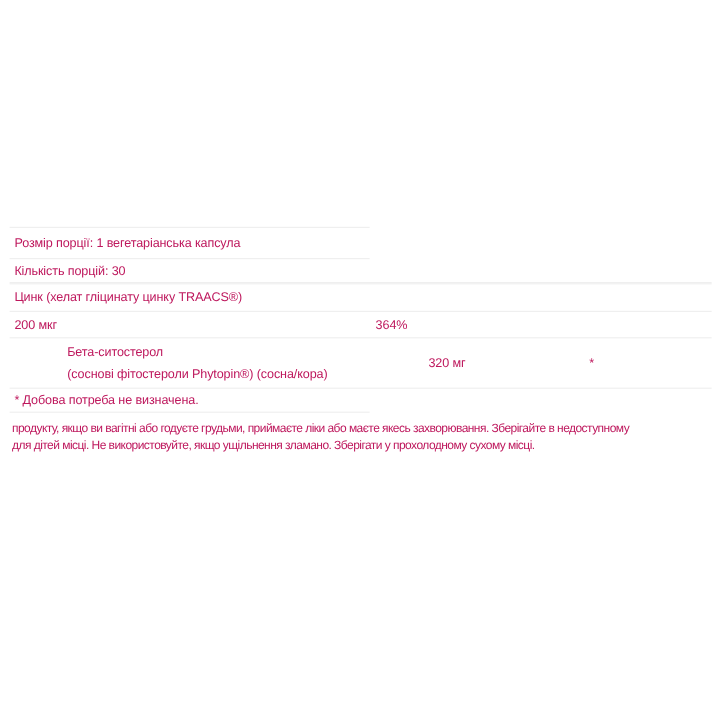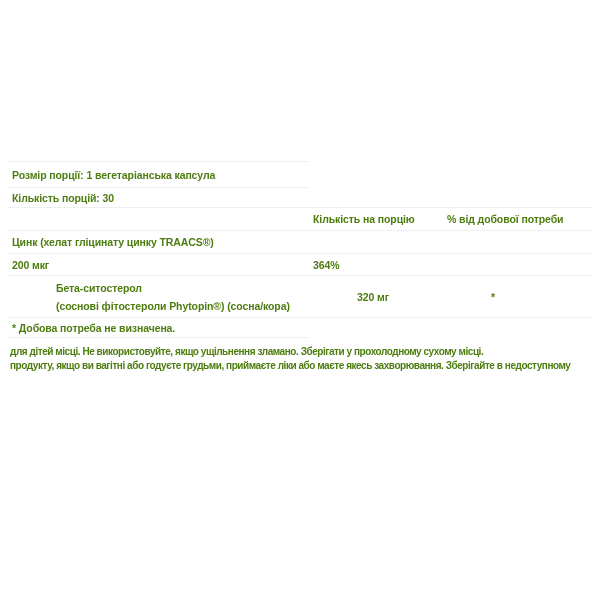--- a/index.html
+++ b/index.html
@@ -6,22 +6,22 @@
   html, body { background: #ffffff; }
   body {
     width: 600px; height: 600px;
     font-family: "Liberation Sans", sans-serif;
   }
   .canvas {
     position: relative; width: 600px; height: 600px;
     background: #ffffff; overflow: hidden;
   }
   .sheet {
-    position: absolute; left: 8px; top: 161px; width: 585px;
-    color: #4d7c0f; font-weight: 700;
+    position: absolute; left: 8px; top: 189px; width: 585px;
+    color: #be185d; font-weight: 400;
   }
   .divider { height: 1px; background: #efefef; }
   .divider.half { width: 300px; }
   .row {
     display: flex; align-items: center;
     padding-left: 4px; font-size: 10.5px; letter-spacing: -0.1px;
     white-space: nowrap;
   }
   .h25 { height: 25px; }
   .h19 { height: 19px; }
@@ -58,25 +58,20 @@
     </div>
 
     <div class="divider half"></div>
 
     <div class="row h19">
       <span>Кількість порцій: 30</span>
     </div>
 
     <div class="divider"></div>
 
-    <div class="grid gh22">
-      <div class="cell"></div>
-      <div class="cell">Кількість на порцію</div>
-      <div class="cell">% від добової потреби</div>
-    </div>
 
     <div class="divider"></div>
 
     <div class="grid gh22">
       <div class="cell">Цинк (хелат гліцинату цинку TRAACS®)</div>
     </div>
 
     <div class="divider"></div>
 
     <div class="grid gh21">
@@ -98,18 +93,18 @@
     <div class="divider"></div>
 
     <div class="row h19">
       <span>* Добова потреба не визначена.</span>
     </div>
 
     <div class="divider half"></div>
 
 
     <div class="warnings">
+      <div class="warn-line">продукту, якщо ви вагітні або годуєте грудьми, приймаєте ліки або маєте якесь захворювання. Зберігайте в недоступному</div>
       <div class="warn-line">для дітей місці. Не використовуйте, якщо ущільнення зламано. Зберігати у прохолодному сухому місці.</div>
-      <div class="warn-line">продукту, якщо ви вагітні або годуєте грудьми, приймаєте ліки або маєте якесь захворювання. Зберігайте в недоступному</div>
     </div>
 
   </div>
 </div>
 
 </body></html>

